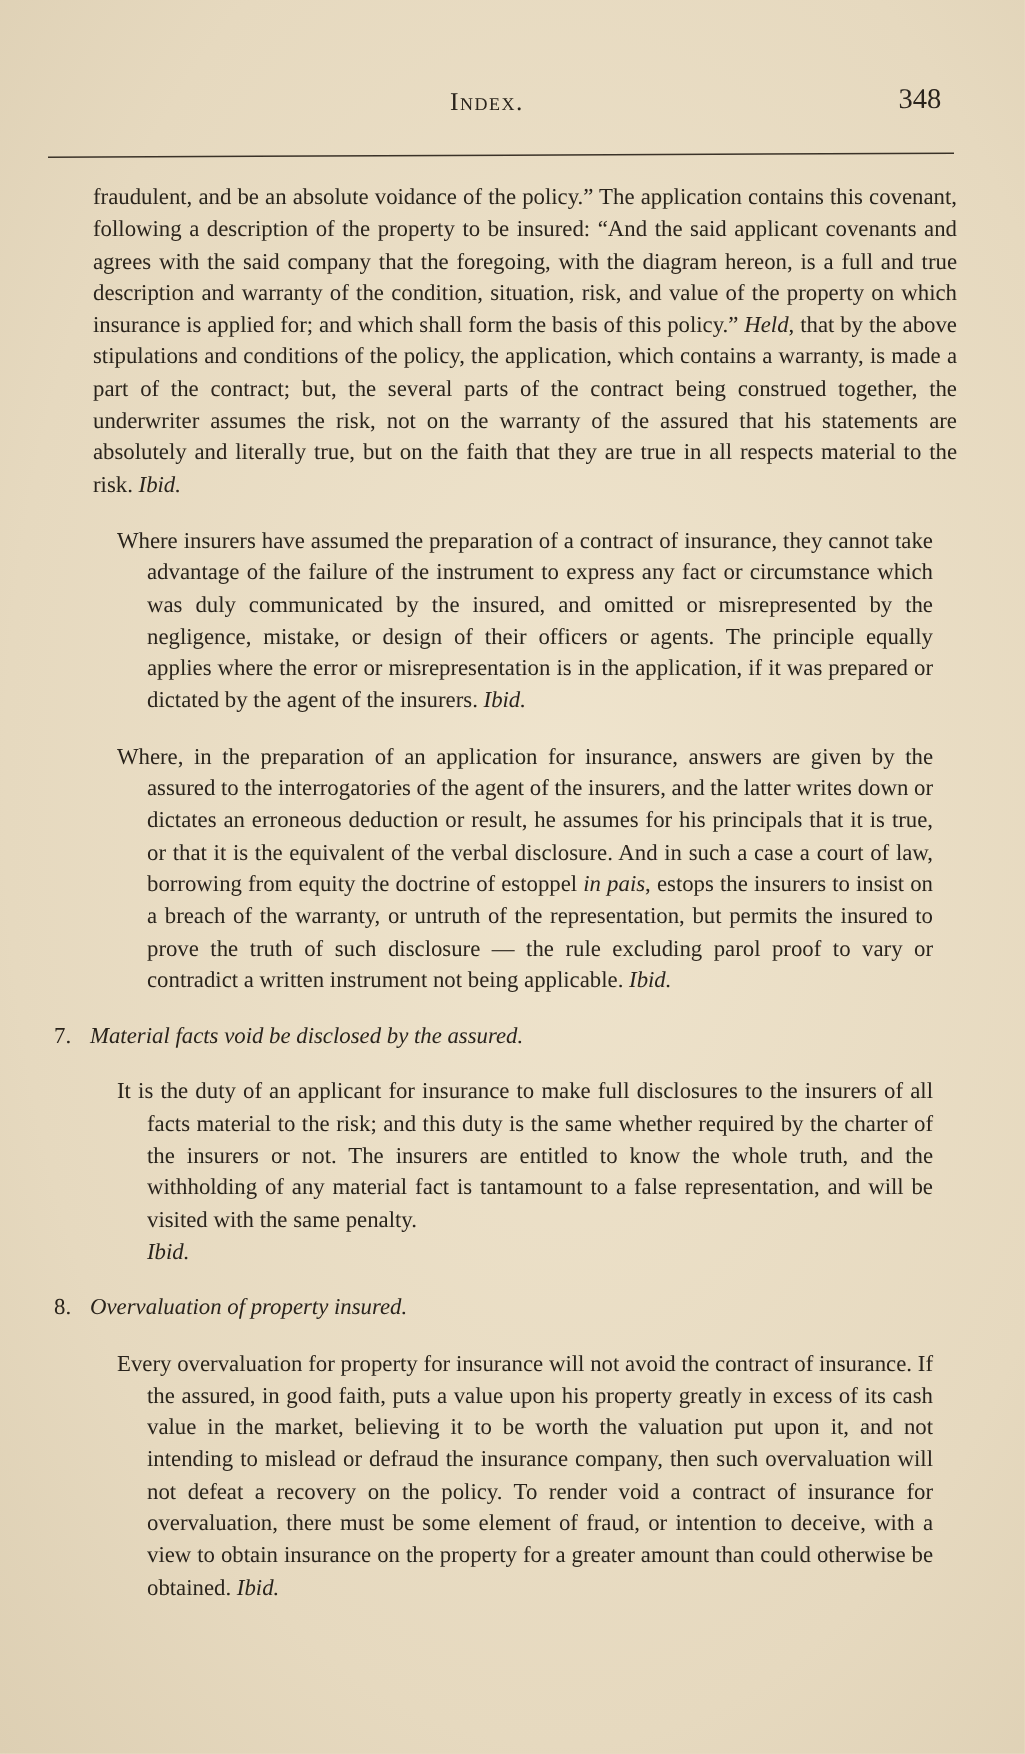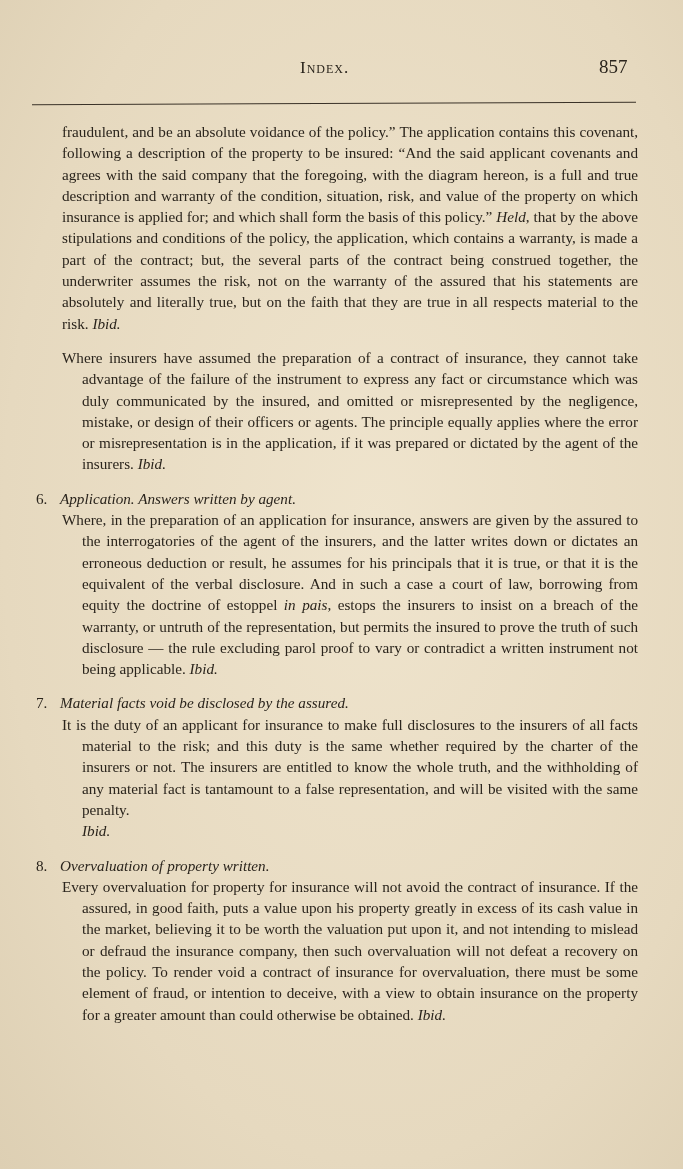--- a/index.html
+++ b/index.html
@@ -15,59 +15,56 @@
   .running-head { position: absolute; top: 56px; left: 0; width: 683px; height: 26px; }
   .head-title { position: absolute; left: 300px; top: 2px; font-size: 17px; letter-spacing: 1px; font-variant: small-caps; }
   .page-number { position: absolute; left: 599px; top: 0px; font-size: 19px; }
   .rule { position: absolute; left: 32px; top: 103px; width: 604px; height: 0; border-top: 1.5px solid #3a3228; transform: rotate(-0.25deg); }
   .body-text { position: absolute; left: 62px; top: 121px; width: 576px; font-size: 15.2px; line-height: 21.3px; text-align: justify; }
   .para { margin: 0; text-indent: 0; }
   .entry { margin-top: 13px; }
   .entry-head { margin-left: -26px; }
   .entry-num { display: inline-block; width: 24px; }
   .entry-title { font-style: italic; }
-  .entry-body { margin: 0; text-indent: -20px; padding-left: 20px; }
+  .entry-body { margin: 16px; text-indent: -20px; padding-left: 20px; }
   .ibid { font-style: italic; }
   .it { font-style: italic; }
 </style>
 </head>
 <body>
 
 <div class="page">
 
   <div class="running-head">
     <span class="head-title">Index.</span>
-    <span class="page-number">857</span>
+    <span class="page-number">348</span>
   </div>
 
   <div class="rule"></div>
 
   <div class="body-text">
 
     <p class="para"><span>fraudulent, and be an absolute voidance of the policy.” The application contains this covenant, following a description of the property to be insured: “And the said applicant covenants and agrees with the said company that the foregoing, with the diagram hereon, is a full and true description and warranty of the condition, situation, risk, and value of the property on which insurance is applied for; and which shall form the basis of this policy.” </span><span class="it">Held</span><span>, that by the above stipulations and conditions of the policy, the application, which contains a warranty, is made a part of the contract; but, the several parts of the contract being construed together, the underwriter assumes the risk, not on the warranty of the assured that his statements are absolutely and literally true, but on the faith that they are true in all respects material to the risk. </span><span class="ibid">Ibid.</span></p>
 
     <div class="entry">
       <p class="entry-body"><span>Where insurers have assumed the preparation of a contract of insurance, they cannot take advantage of the failure of the instrument to express any fact or circumstance which was duly communicated by the insured, and omitted or misrepresented by the negligence, mistake, or design of their officers or agents. The principle equally applies where the error or misrepresentation is in the application, if it was prepared or dictated by the agent of the insurers. </span><span class="ibid">Ibid.</span></p>
     </div>
 
     <div class="entry">
-      <div class="entry-head">
-        <span class="entry-num">6.</span><span class="entry-title">Application.   Answers written by agent.</span>
-      </div>
       <p class="entry-body"><span>Where, in the preparation of an application for insurance, answers are given by the assured to the interrogatories of the agent of the insurers, and the latter writes down or dictates an erroneous deduction or result, he assumes for his principals that it is true, or that it is the equivalent of the verbal disclosure. And in such a case a court of law, borrowing from equity the doctrine of estoppel </span><span class="it">in pais</span><span>, estops the insurers to insist on a breach of the warranty, or untruth of the representation, but permits the insured to prove the truth of such disclosure — the rule excluding parol proof to vary or contradict a written instrument not being applicable. </span><span class="ibid">Ibid.</span></p>
     </div>
 
     <div class="entry">
       <div class="entry-head">
         <span class="entry-num">7.</span><span class="entry-title">Material facts void be disclosed by the assured.</span>
       </div>
       <p class="entry-body"><span>It is the duty of an applicant for insurance to make full disclosures to the insurers of all facts material to the risk; and this duty is the same whether required by the charter of the insurers or not. The insurers are entitled to know the whole truth, and the withholding of any material fact is tantamount to a false representation, and will be visited with the same penalty. </span><br><span class="ibid">Ibid.</span></p>
     </div>
 
     <div class="entry">
       <div class="entry-head">
-        <span class="entry-num">8.</span><span class="entry-title">Overvaluation of property written.</span>
+        <span class="entry-num">8.</span><span class="entry-title">Overvaluation of property insured.</span>
       </div>
       <p class="entry-body"><span>Every overvaluation for property for insurance will not avoid the contract of insurance. If the assured, in good faith, puts a value upon his property greatly in excess of its cash value in the market, believing it to be worth the valuation put upon it, and not intending to mislead or defraud the insurance company, then such overvaluation will not defeat a recovery on the policy. To render void a contract of insurance for overvaluation, there must be some element of fraud, or intention to deceive, with a view to obtain insurance on the property for a greater amount than could otherwise be obtained. </span><span class="ibid">Ibid.</span></p>
     </div>
 
   </div>
 </div>
 
 </body></html>

